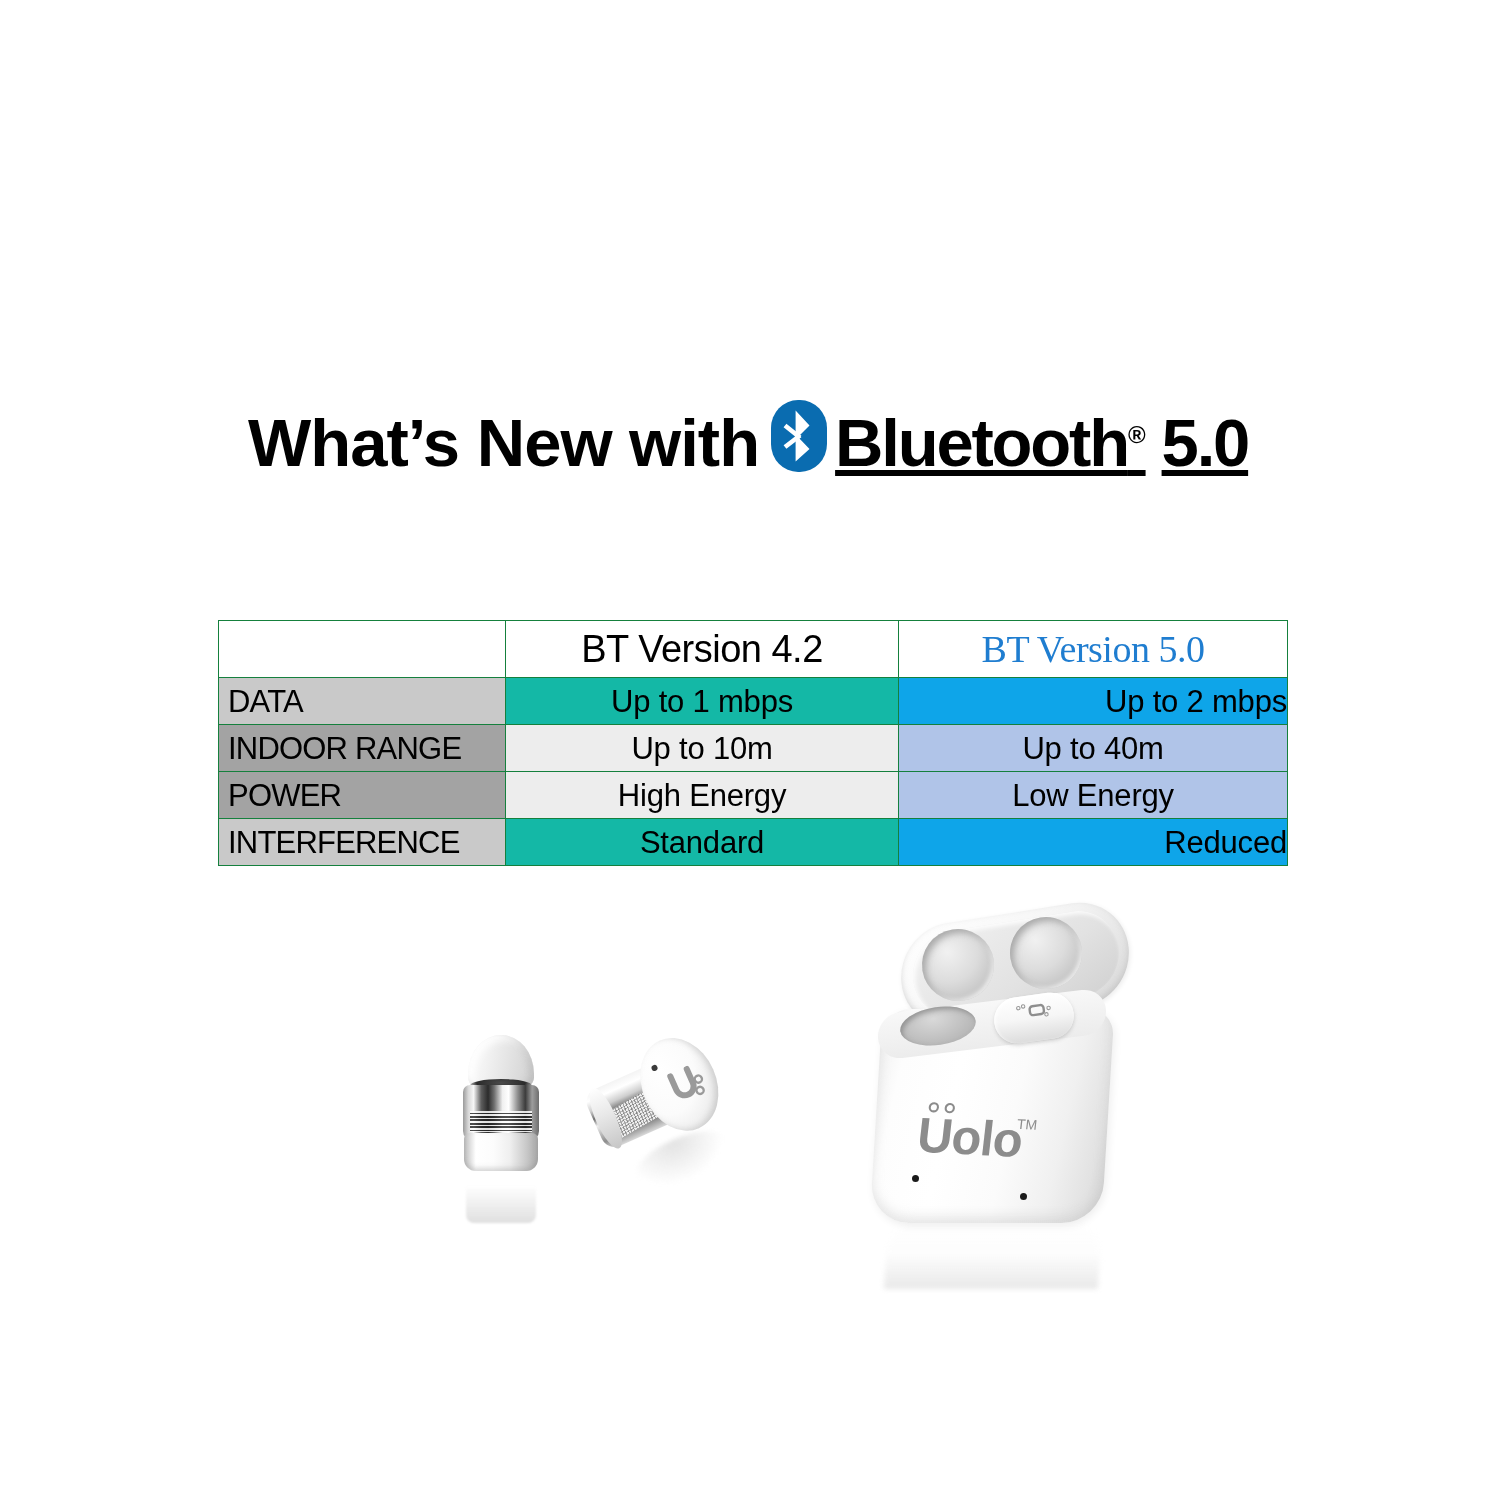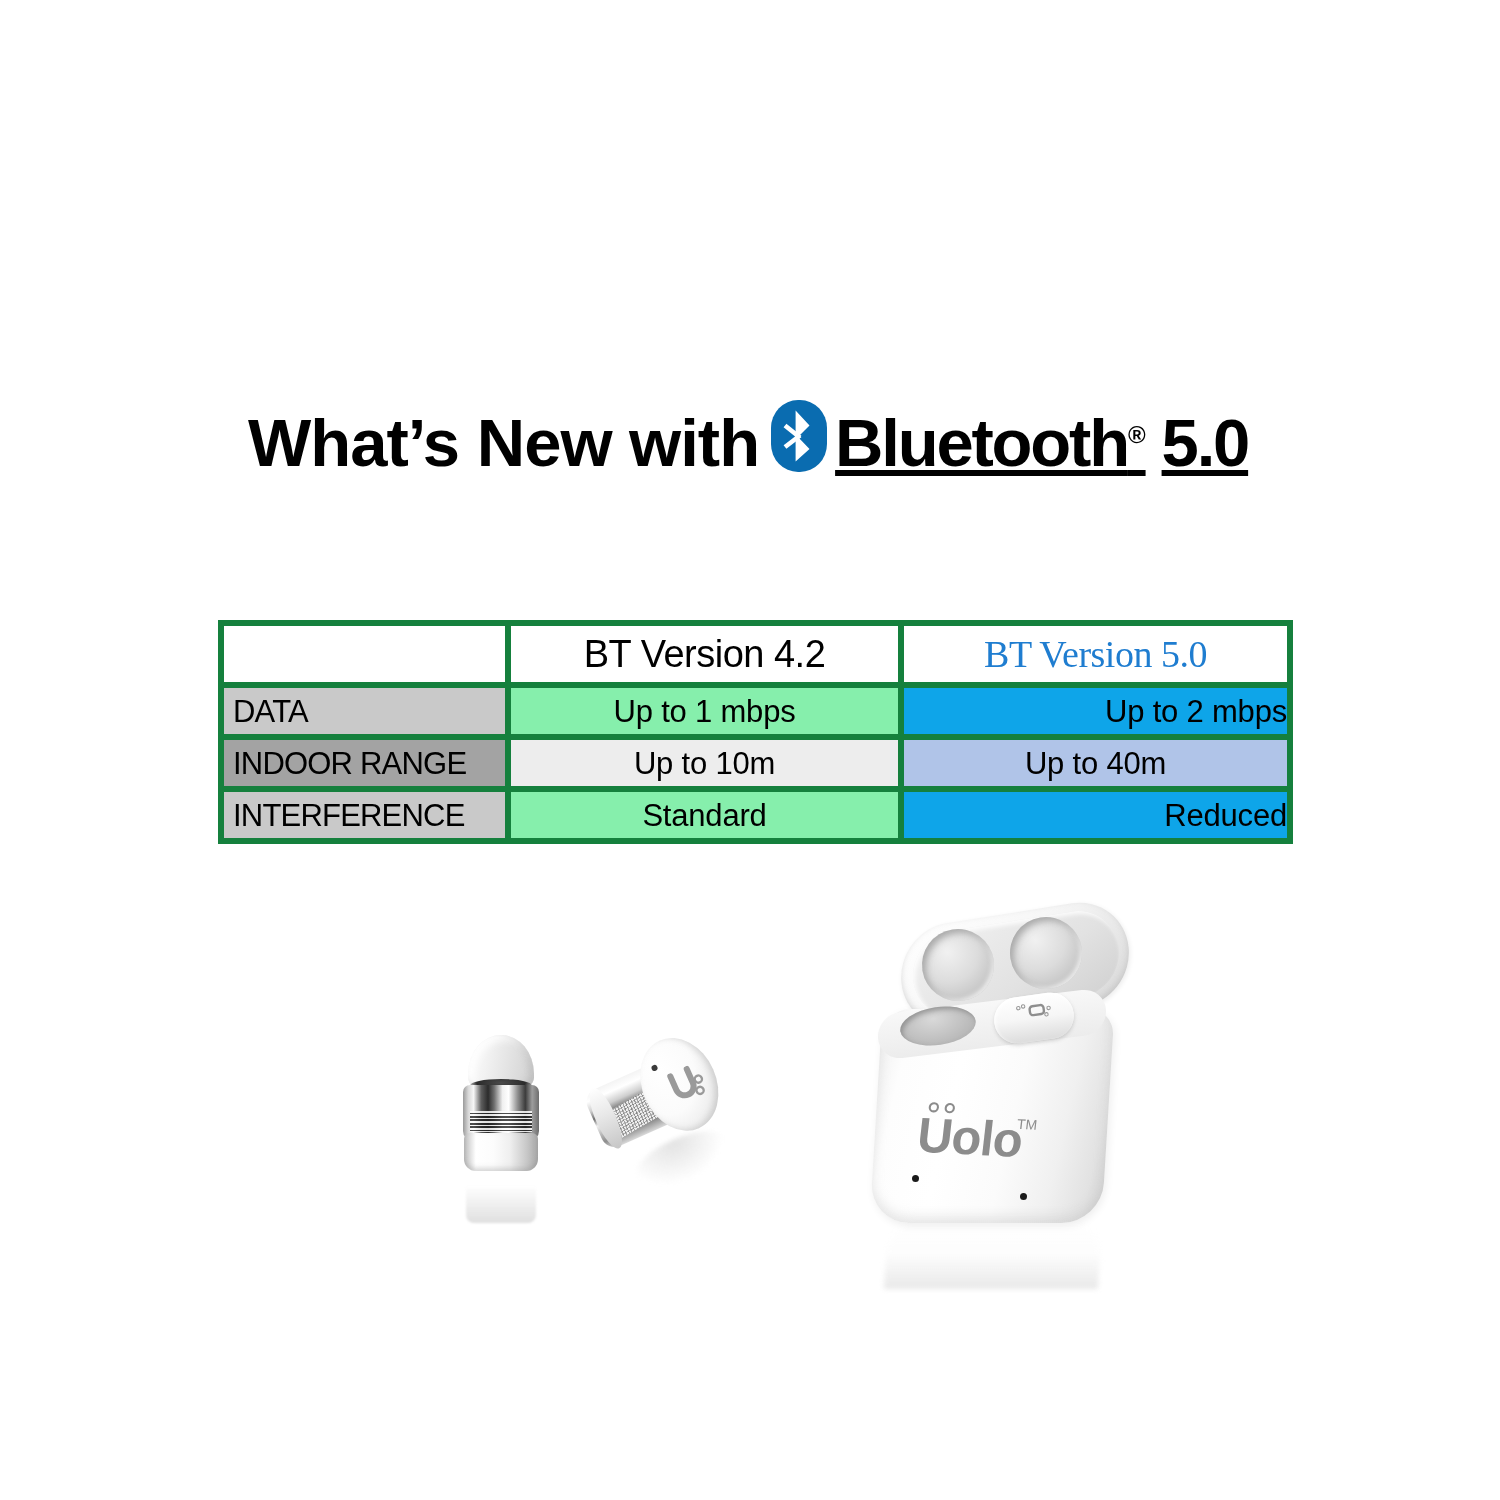--- a/index.html
+++ b/index.html
@@ -56,21 +56,21 @@
     position: absolute;
     left: 218px;
     top: 620px;
     width: 1070px;
     border-collapse: collapse;
     table-layout: fixed;
   }
   #compare-table td, #compare-table th {
     padding: 0;
     margin: 0;
-    border: 6px solid #15803d;
+    border: 1px solid #15803d;
     height: 46px;
     font-weight: normal;
     vertical-align: middle;
   }
   col.c-label { width: 287px; }
   col.c-v42   { width: 393px; }
   col.c-v50   { width: 389px; }
 
   
   .hdr-empty {
@@ -103,21 +103,21 @@
   .lbl.even { background: #a3a3a3; }
 
   
   .v42 {
     text-align: center;
     font-size: 31px;
     color: #000000;
     line-height: 1;
     letter-spacing: -0.2px;
   }
-  .v42.odd  { background: #86efac; }
+  .v42.odd  { background: #14b8a6; }
   .v42.even { background: #ededed; }
 
   
   .v50 {
     text-align: center;
     font-size: 31px;
     color: #000000;
     line-height: 1;
     letter-spacing: -0.2px;
   }
@@ -395,20 +395,25 @@
   <tbody>
     <tr>
       <td class="lbl odd">DATA</td>
       <td class="v42 odd">Up to 1 mbps</td>
       <td class="v50 odd">Up to 2 mbps</td>
     </tr>
     <tr>
       <td class="lbl even">INDOOR RANGE</td>
       <td class="v42 even">Up to 10m</td>
       <td class="v50 even">Up to 40m</td>
+    </tr>
+    <tr>
+      <td class="lbl even">POWER</td>
+      <td class="v42 even">High Energy</td>
+      <td class="v50 even">Low Energy</td>
     </tr>
     <tr>
       <td class="lbl odd">INTERFERENCE</td>
       <td class="v42 odd">Standard</td>
       <td class="v50 odd">Reduced</td>
     </tr>
   </tbody>
 </table>
 
 <div id="product-area">

